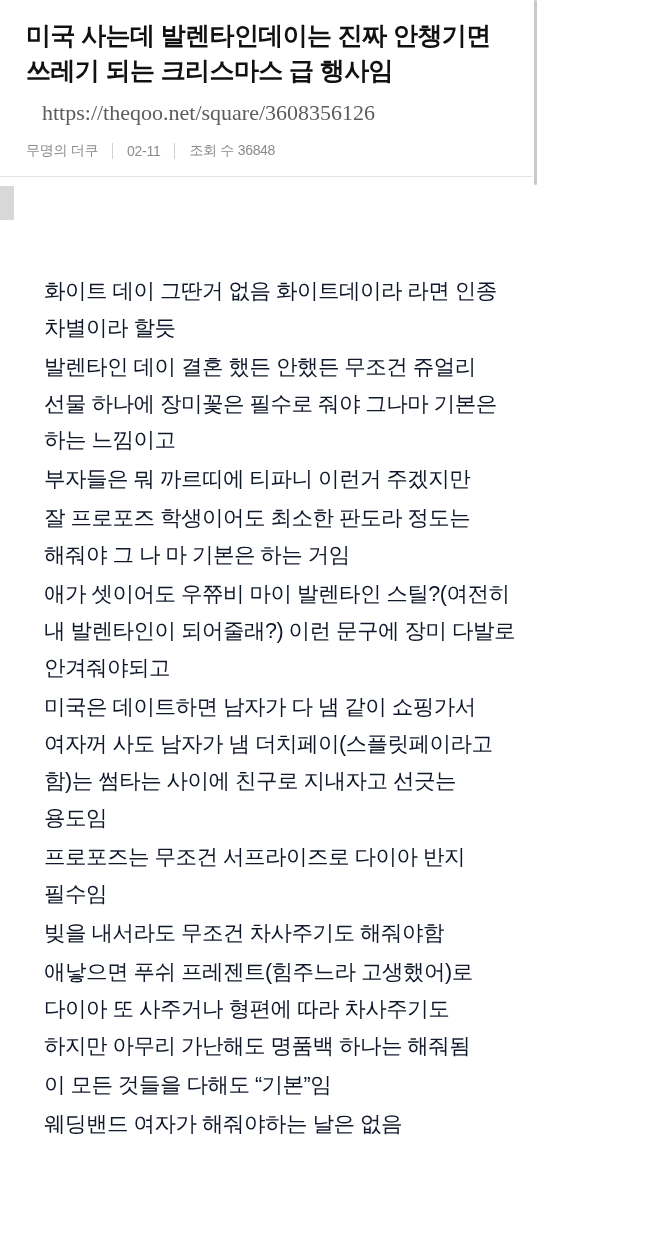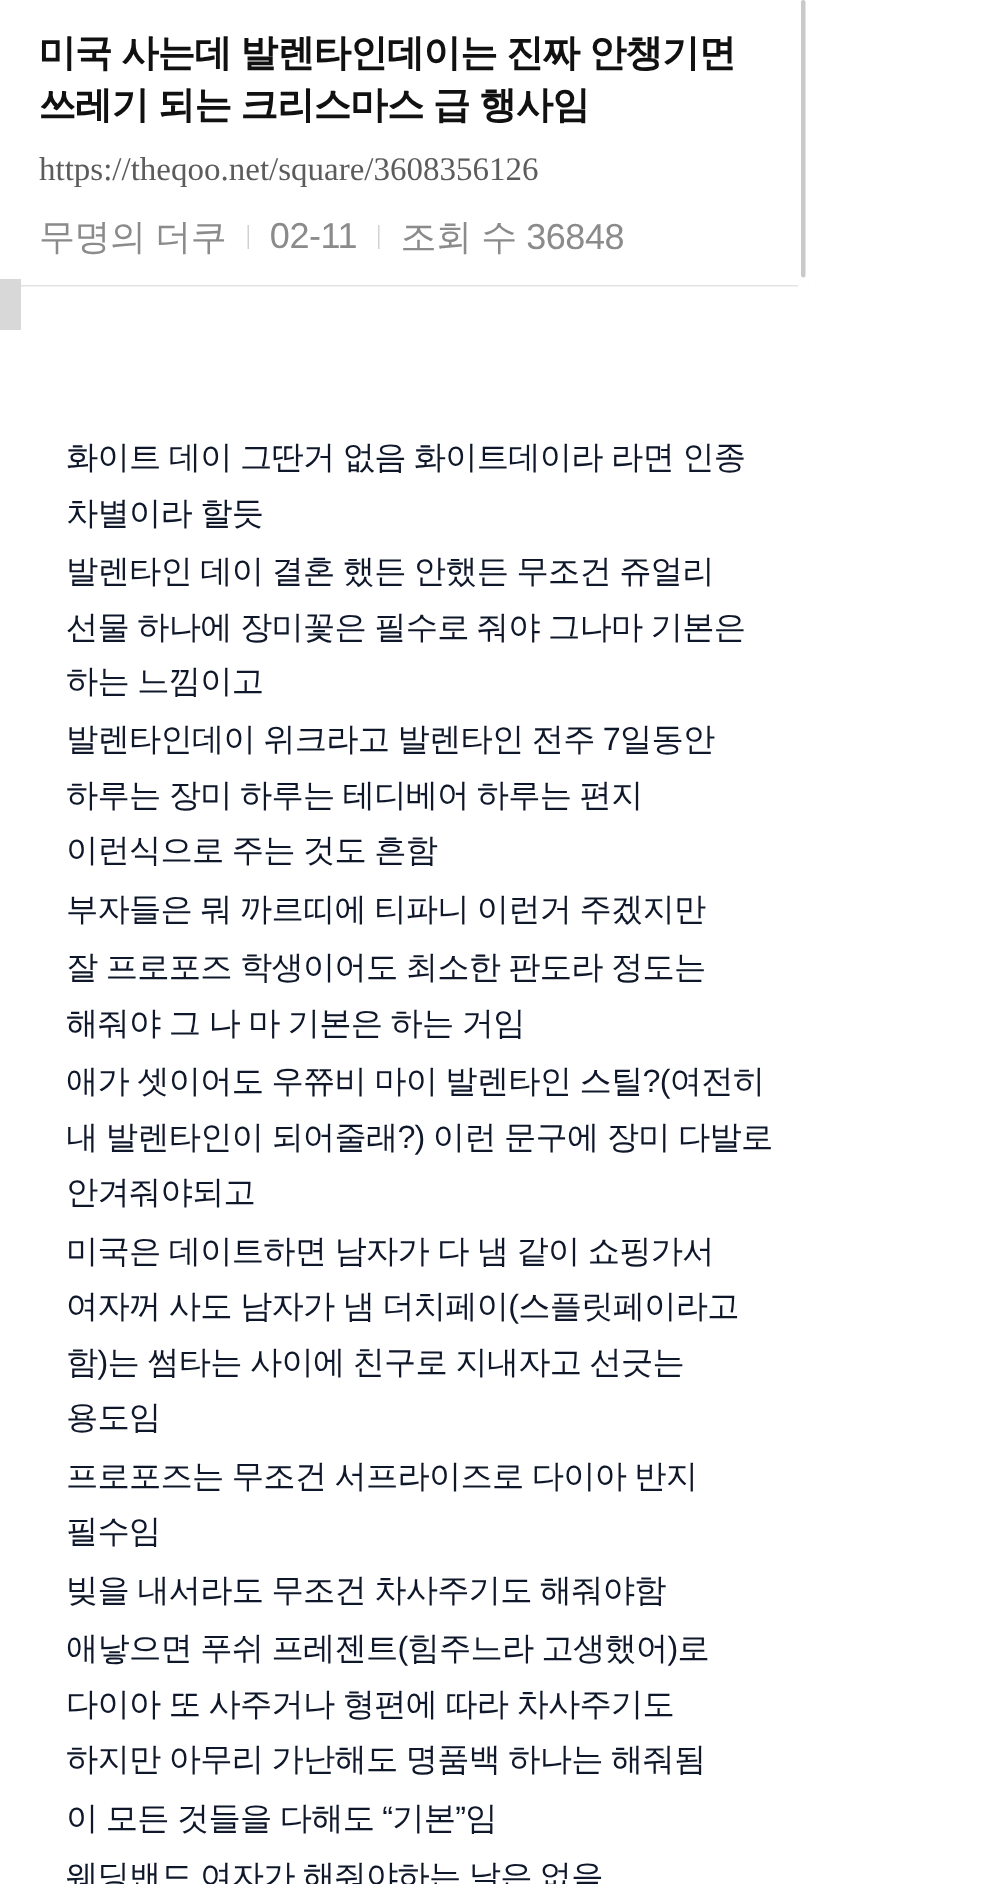--- a/index.html
+++ b/index.html
@@ -37,28 +37,28 @@
     letter-spacing: -0.6px;
     margin: 0 0 12px 0;
     word-break: keep-all;
   }
 
   .post-url {
     font-size: 22px;
     color: #5c5c5c;
     font-family: "Liberation Serif", serif;
     line-height: 1.3;
-    margin: 0 0 14px 0;
+    margin: 0 0 14px 16px;
     word-break: break-all;
   }
 
   .meta-row {
     display: flex;
     align-items: center;
-    font-size: 24px;
+    font-size: 14px;
     color: #8b8b8b;
     letter-spacing: -0.3px;
     margin-bottom: 16px;
   }
   .meta-item {
     white-space: nowrap;
   }
   .meta-sep {
     display: inline-block;
     width: 1px;
@@ -142,21 +142,20 @@
   </div>
   <div class="header-rule"></div>
 
   <div class="left-bar"></div>
 
   <div class="body-wrap">
     <div class="gap"></div>
 
     <p class="para">화이트 데이 그딴거 없음 화이트데이라 라면 인종 차별이라 할듯</p>
     <p class="para">발렌타인 데이 결혼 했든 안했든 무조건 쥬얼리 선물 하나에 장미꽃은 필수로 줘야 그나마 기본은 하는 느낌이고</p>
-    <p class="para">발렌타인데이 위크라고 발렌타인 전주 7일동안 하루는 장미 하루는 테디베어 하루는 편지 이런식으로 주는 것도 흔함</p>
     <p class="para">부자들은 뭐 까르띠에 티파니 이런거 주겠지만</p>
     <p class="para">잘 프로포즈 학생이어도 최소한 판도라 정도는 해줘야 그 나 마 기본은 하는 거임</p>
     <p class="para">애가 셋이어도 우쮸비 마이 발렌타인 스틸?(여전히 내 발렌타인이 되어줄래?) 이런 문구에 장미 다발로 안겨줘야되고</p>
     <p class="para">미국은 데이트하면 남자가 다 냄 같이 쇼핑가서 여자꺼 사도 남자가 냄 더치페이(스플릿페이라고 함)는 썸타는 사이에 친구로 지내자고 선긋는 용도임</p>
     <p class="para">프로포즈는 무조건 서프라이즈로 다이아 반지 필수임</p>
     <p class="para">빚을 내서라도 무조건 차사주기도 해줘야함</p>
     <p class="para">애낳으면 푸쉬 프레젠트(힘주느라 고생했어)로 다이아 또 사주거나 형편에 따라 차사주기도 하지만 아무리 가난해도 명품백 하나는 해줘됨</p>
     <p class="para">이 모든 것들을 다해도 “기본”임</p>
     <p class="para">웨딩밴드 여자가 해줘야하는 날은 없음</p>
   </div>

